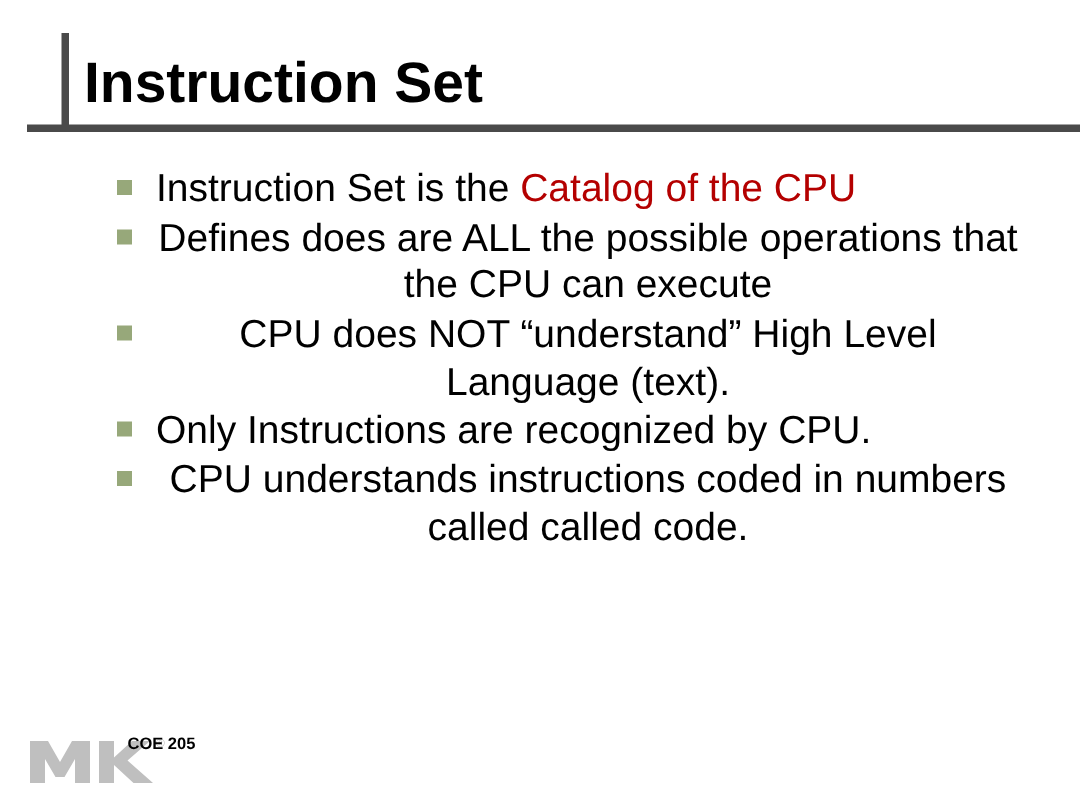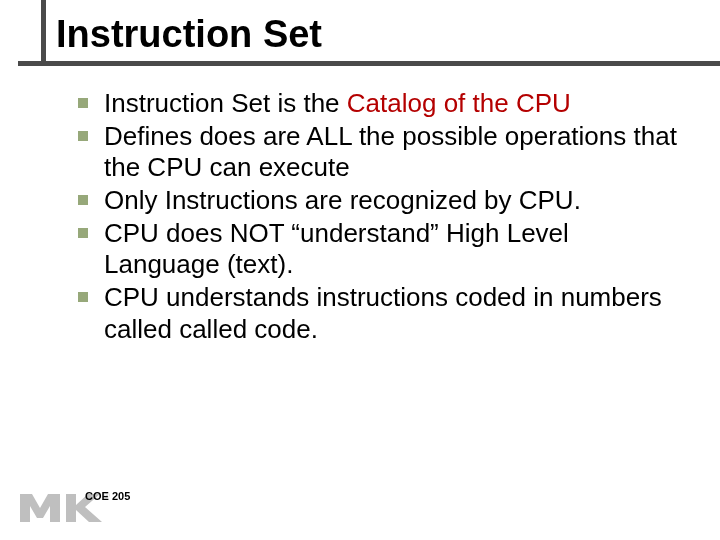--- a/index.html
+++ b/index.html
@@ -7,20 +7,21 @@
     width: 720px;
     height: 540px;
     background: #ffffff;
     font-family: Arial, Helvetica, sans-serif;
     position: relative;
     overflow: hidden;
   }
   .title-region {
     position: relative;
     padding: 10px 0 0 0;
+    margin-top: 22px;
   }
   .title-vline {
     position: absolute;
     left: 41px;
     top: 0;
     width: 5px;
     height: 66px;
     background: #4a4a4a;
   }
   .title-text {
@@ -40,20 +41,21 @@
     height: 5px;
     background: #4a4a4a;
   }
   .content {
     padding: 22px 40px 0 78px;
   }
   .bullet-row {
     display: flex;
     align-items: flex-start;
     margin-bottom: 1px;
+    text-align: center;
   }
   .bullet-icon {
     flex: 0 0 auto;
     width: 10px;
     height: 10px;
     background: #97a87a;
     margin-top: 10px;
     margin-right: 16px;
   }
   .bullet-text {
@@ -107,28 +109,28 @@
   <div class="bullet-row">
     <div class="bullet-icon"></div>
     <div class="bullet-text">
       <span>Defines does are </span><span class="t-u">ALL</span><span> the possible operations that the CPU can execute</span>
     </div>
   </div>
 
   <div class="bullet-row">
     <div class="bullet-icon"></div>
     <div class="bullet-text">
-      <span>Only Instructions are recognized by CPU.</span>
+      <span>CPU does NOT “understand” High Level Language (text).</span>
     </div>
   </div>
 
   <div class="bullet-row">
     <div class="bullet-icon"></div>
     <div class="bullet-text">
-      <span>CPU does NOT “understand” High Level Language (text).</span>
+      <span>Only Instructions are recognized by CPU.</span>
     </div>
   </div>
 
   <div class="bullet-row">
     <div class="bullet-icon"></div>
     <div class="bullet-text">
       <span>CPU understands instructions coded in numbers called </span><span class="t-u">called code</span><span>.</span>
     </div>
   </div>
 

